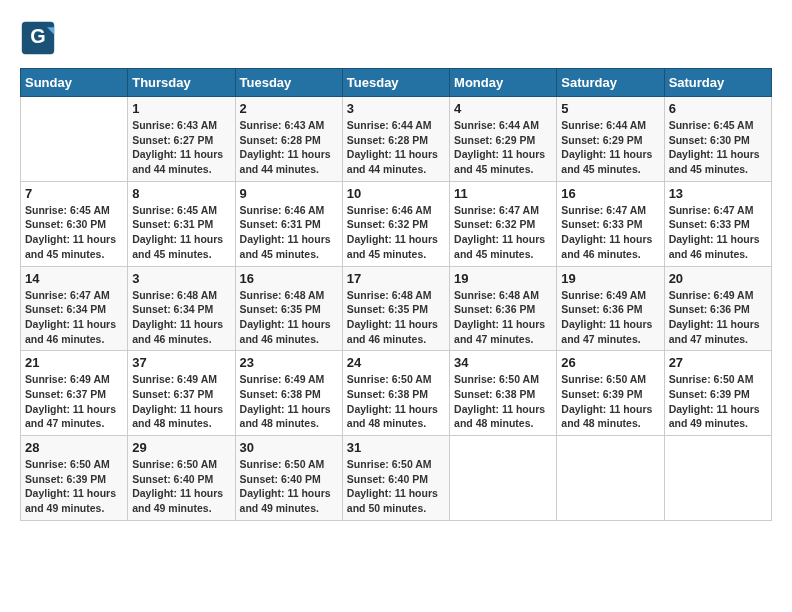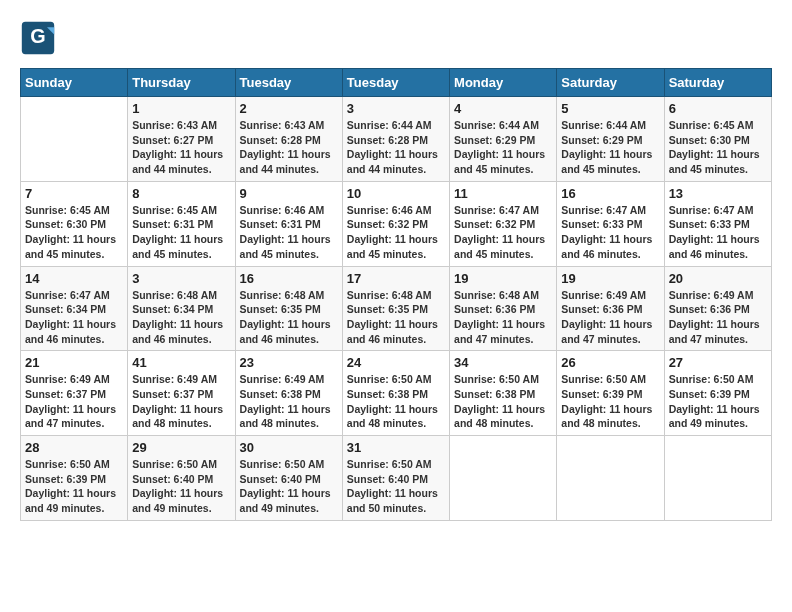--- a/index.html
+++ b/index.html
@@ -263,21 +263,21 @@
       </tr>
       <tr>
         <td>
           <span class="day-number">21</span>
           <div class="day-info" style="white-space: pre-line;">Sunrise: 6:49 AM
 Sunset: 6:37 PM
 Daylight: 11 hours
 and 47 minutes.</div>
         </td>
         <td>
-          <span class="day-number">41</span>
+          <span class="day-number">37</span>
           <div class="day-info" style="white-space: pre-line;">Sunrise: 6:49 AM
 Sunset: 6:37 PM
 Daylight: 11 hours
 and 48 minutes.</div>
         </td>
         <td>
           <span class="day-number">23</span>
           <div class="day-info" style="white-space: pre-line;">Sunrise: 6:49 AM
 Sunset: 6:38 PM
 Daylight: 11 hours

